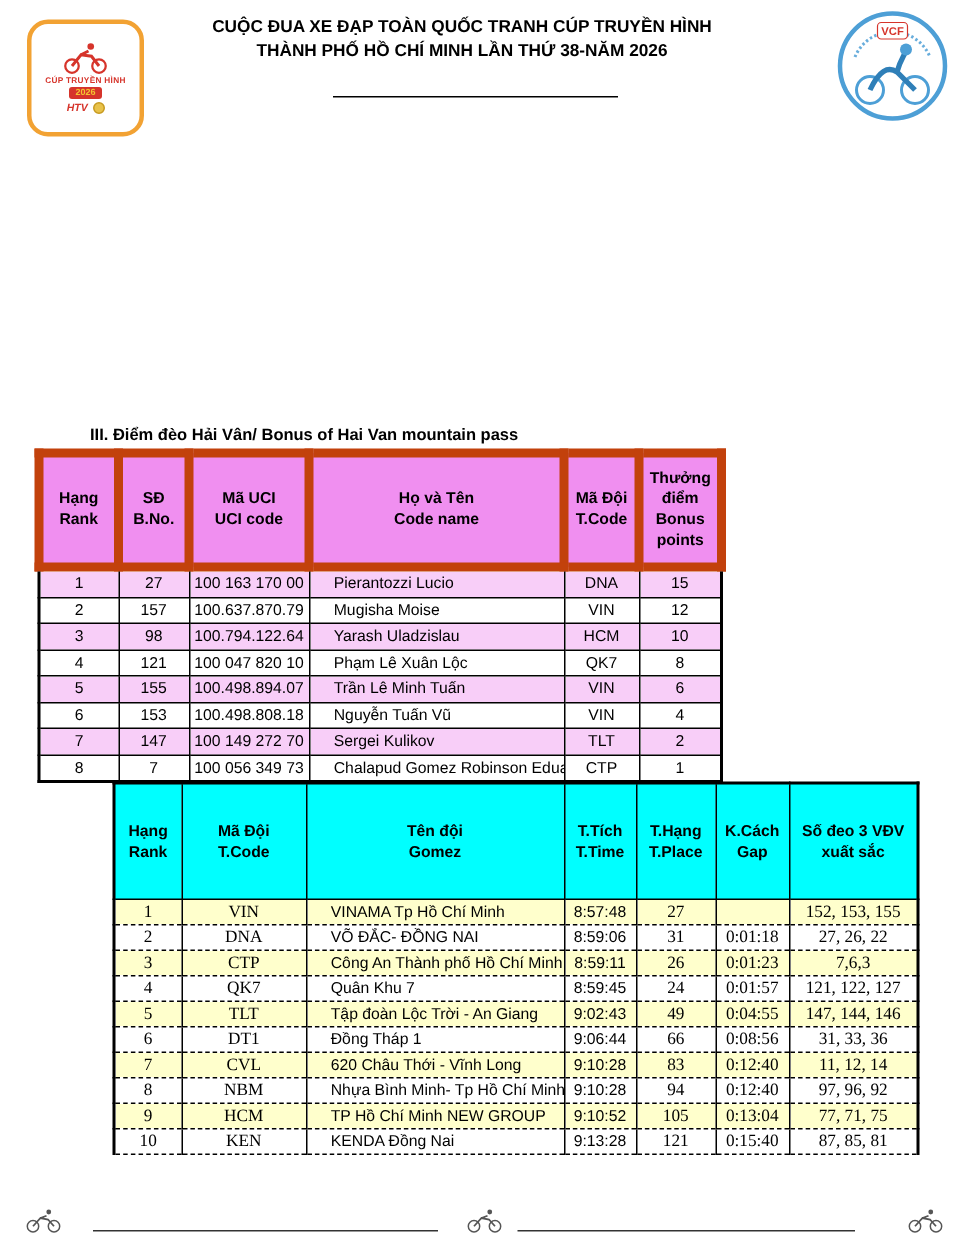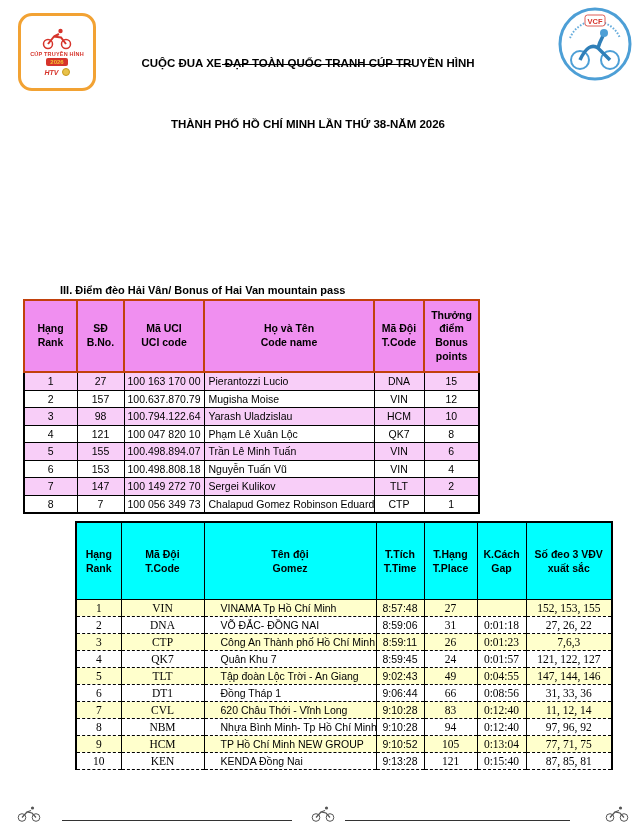--- a/index.html
+++ b/index.html
@@ -2,46 +2,46 @@
 <html><head>
 <meta charset="utf-8">
 <style>
   html,body{margin:0;padding:0;background:#fff;}
   .page{position:relative;width:640px;height:828px;background:#fff;overflow:hidden;
         font-family:"Liberation Sans",sans-serif;color:#000;}
 
   
   .hdr-text{position:absolute;left:92px;top:10px;width:432px;text-align:center;
             font-weight:bold;}
-  .hdr-line1,.hdr-line2{font-size:11.5px;line-height:16px;margin-top:45px;}
+  .hdr-line1,.hdr-line2{font-size:11.5px;line-height:16px;}
   .hdr-line3{font-size:11px;line-height:16px;margin-top:1px;}
   .hdr-rule{position:absolute;left:222px;top:64px;width:190px;border-top:1.5px solid #000;}
 
   .logo-left{position:absolute;left:18px;top:13px;width:78px;height:78px;
              border:3px solid #F2A233;border-radius:14px;background:#fff;box-sizing:border-box;
              display:flex;flex-direction:column;align-items:center;justify-content:center;gap:1px;}
   .logo-left .cup-title{font-size:5.5px;font-weight:bold;color:#D6342B;letter-spacing:.2px;white-space:nowrap;}
   .logo-left .cup-year{font-size:6px;font-weight:bold;color:#F4C430;background:#D6342B;
                        padding:0 4px;border-radius:2px;line-height:8px;}
   .logo-left .cup-bottom{display:flex;align-items:center;gap:3px;margin-top:1px;}
   .logo-left .htv{font-size:7px;font-weight:bold;font-style:italic;color:#D6342B;}
   .logo-left .gold-dot{width:8px;height:8px;border-radius:50%;background:#E8C24A;border:1px solid #C79A1F;box-sizing:border-box;}
 
   .logo-right{position:absolute;left:557px;top:6px;width:76px;height:76px;}
 
   
   .t1-title{position:absolute;left:60px;top:284px;font-size:11px;font-weight:bold;}
   table{border-collapse:collapse;table-layout:fixed;}
   .t1{position:absolute;left:23px;top:299px;width:455px;border:2px solid #000;}
-  .t1 th{background:#F08FF0;border:2px solid #c2410c;height:70px;font-size:10.5px;
+  .t1 th{background:#F08FF0;border:6px solid #c2410c;height:70px;font-size:10.5px;
          font-weight:bold;text-align:center;vertical-align:middle;padding:0 2px;line-height:1.3;}
   .t1 td{border:1px solid #000;height:16.5px;font-size:10.5px;text-align:center;
          vertical-align:middle;padding:0 2px;overflow:hidden;white-space:nowrap;}
   .t1 tbody tr:nth-child(odd){background:#F8CEF8;}
-  .t1 td:nth-child(4){text-align:left;padding-left:4px;}
+  .t1 td:nth-child(4){text-align:left;padding-left:16px;}
 
   
   .t2{position:absolute;left:75px;top:521px;width:536px;
       border-left:2px solid #000;border-right:2px solid #000;border-top:2px solid #000;}
   .t2 th{background:#00FFFF;border:1.5px solid #000;height:76px;font-size:10.5px;
          font-weight:bold;text-align:center;vertical-align:middle;padding:0 2px;line-height:1.35;}
   .t2 td{border-left:1.5px solid #000;border-right:1.5px solid #000;border-bottom:1px dashed #000;
          height:16px;font-size:10.5px;text-align:center;vertical-align:middle;
          padding:0 2px;overflow:hidden;white-space:nowrap;}
   .t2 tbody tr:nth-child(odd){background:#FFFFCC;}

